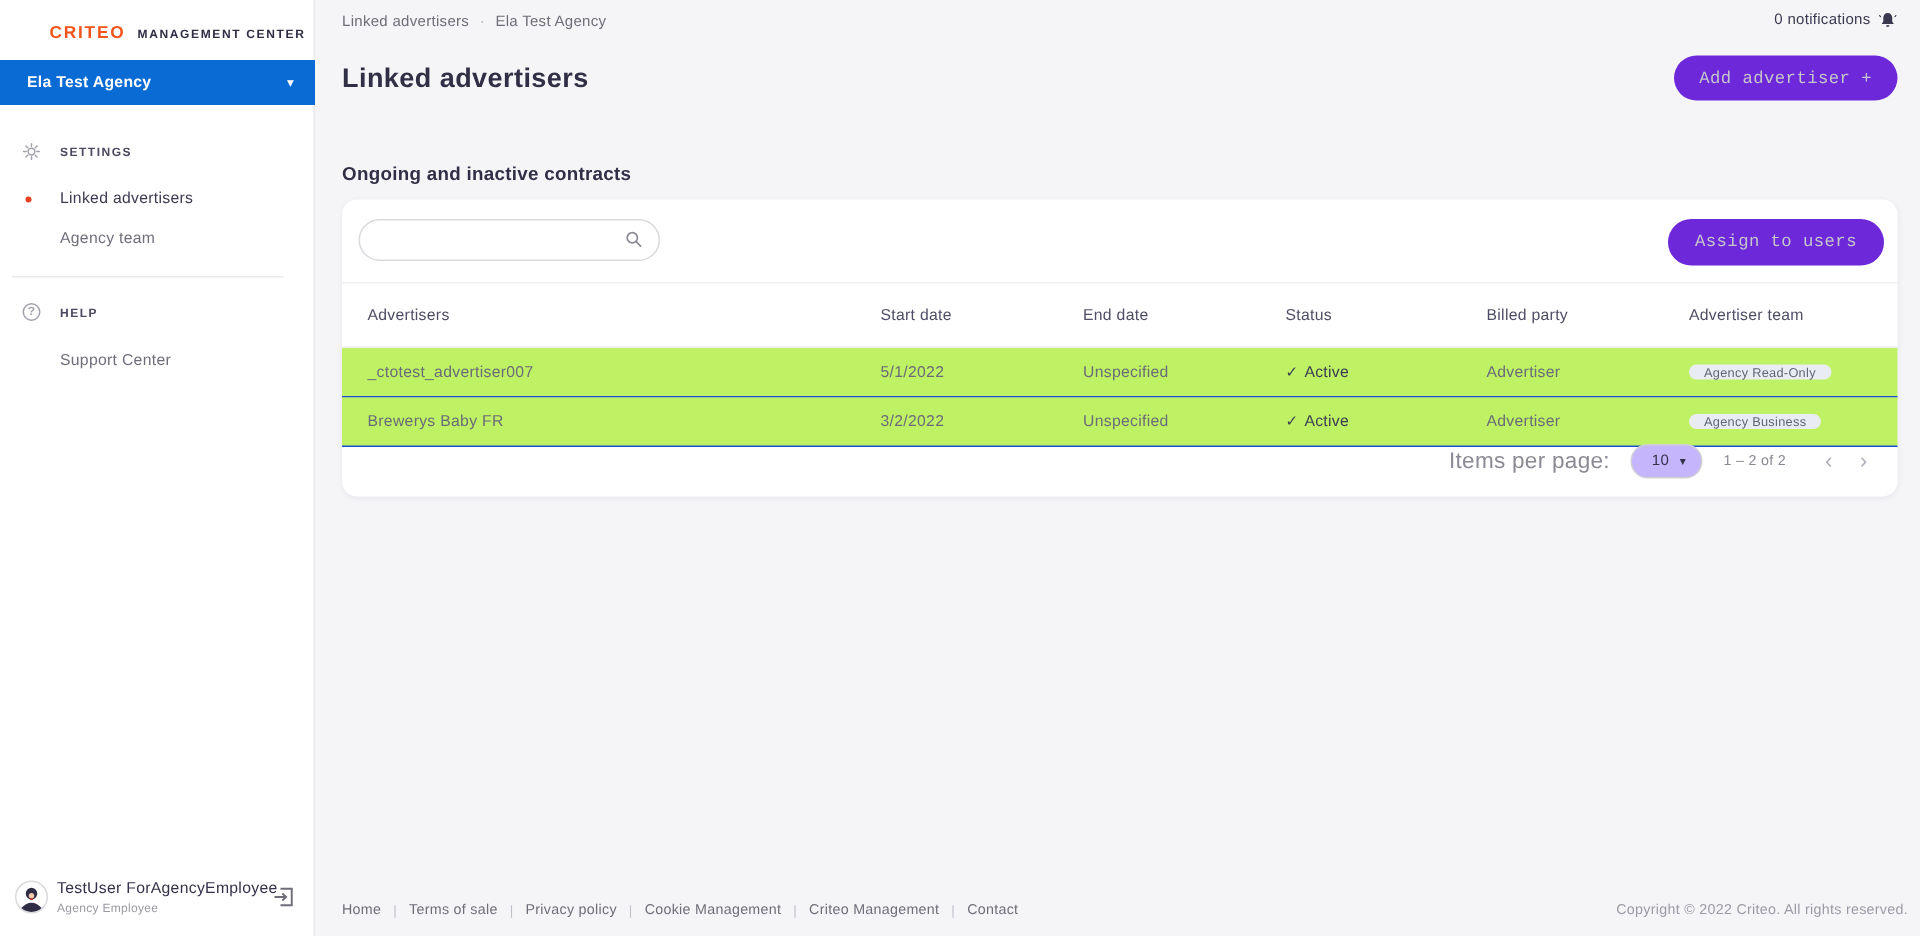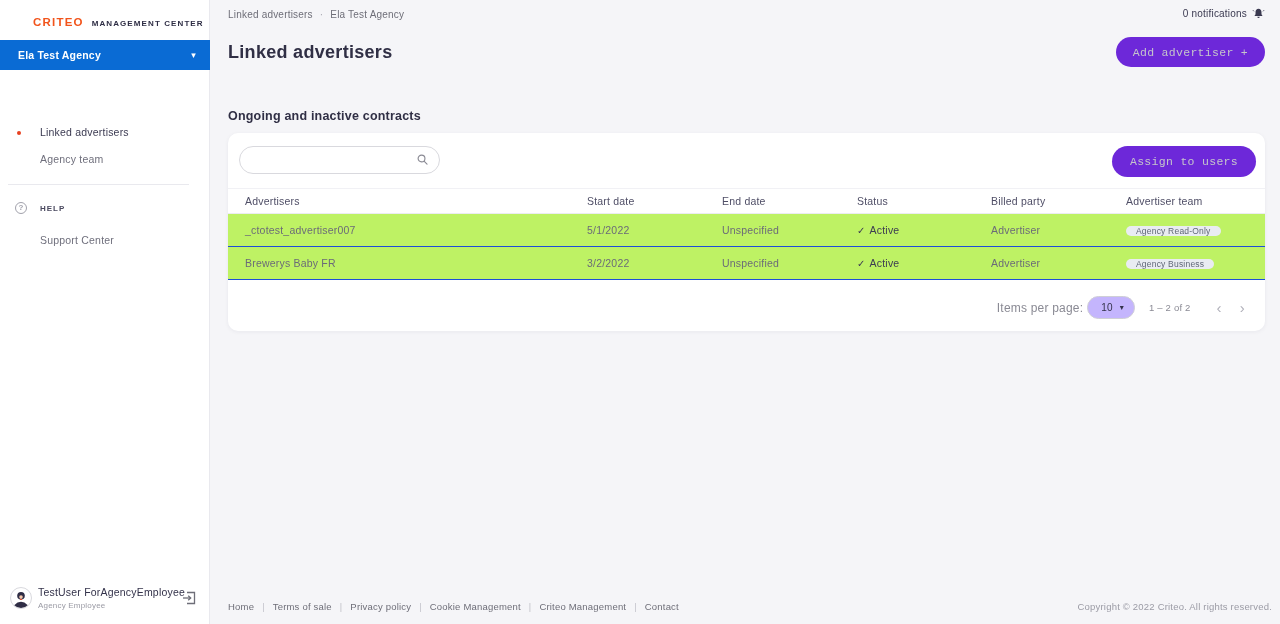--- a/index.html
+++ b/index.html
@@ -71,35 +71,35 @@
     outline:none; background:#fff;
   }
   .search-icon { position:absolute; right:11px; top:7px; width:13px; height:13px; pointer-events:none; }
   .assign-btn { position:absolute; top:13px; right:9px; height:31px; padding:0 18px; }
   .table { position:absolute; top:55px; left:0; right:0; }
   .row {
     display:grid;
     grid-template-columns:342px 135px 135px 134px 135px 1fr;
     padding-left:17px; align-items:center;
   }
-  .thead { height:26px; border-top:1px solid #f1f1f5; border-bottom:1px solid #ececf1; }
+  .thead { height:44px; border-top:1px solid #f1f1f5; border-bottom:1px solid #ececf1; }
   .thead .cell { font-size:10.5px; color:#4f4e66; }
   .trow { height:33px; border-bottom:1px solid #1d4ed8; background:#bef264; }
   .trow .cell { font-size:10.5px; color:#6b6b78; }
   .trow .cell.status { color:#3c3b52; }
   .check { margin-right:4px; font-size:10px; color:#3c3b52; }
   .chip {
     display:inline-block; background:#e9ecf2; color:#5f6676;
     font-size:8.5px; padding:0 10px; border-radius:10px; letter-spacing:.2px;
   }
   .pagination {
     position:absolute; left:0; right:0; bottom:0; height:47px;
     display:flex; align-items:center; justify-content:flex-end; padding-right:20px;
   }
-  .pg-label { font-size:12px; color:#8a8a94; margin-right:4px; }
+  .pg-label { font-size:15px; color:#8a8a94; margin-right:14px; }
   .pg-select {
     display:flex; align-items:center; gap:7px; border:1px solid #cfcfd6;
     border-radius:14px; padding:5px 10px 5px 13px; cursor:pointer; background:#c4b5fd;
   }
   .pg-select .pg-value { font-size:10px; color:#33324a; }
   .caret-dark { font-size:8px; color:#33324a; }
   .pg-range { font-size:9.5px; color:#8a8a94; margin:0 0 0 14px; }
   .pg-arrow { font-size:15px; color:#b0b0ba; cursor:pointer; line-height:1; }
   .pg-prev { margin-left:26px; }
   .pg-next { margin-left:18px; }
@@ -120,20 +120,36 @@
 
   <div class="logo-row">
     <span class="logo-main">CRITEO</span><span class="logo-suffix">MANAGEMENT CENTER</span>
   </div>
 
   <div class="agency-bar">
     <span class="agency-label">Ela Test Agency</span>
     <span class="caret-white">▾</span>
   </div>
 
+  <div class="nav-section-label" style="top:93px;">
+    <svg class="sec-icon" viewBox="0 0 24 24" fill="none" stroke="#a2a2ac" stroke-width="2">
+      <circle cx="12" cy="12" r="4.5"></circle>
+      <g stroke-linecap="round">
+        <line x1="12" y1="1.5" x2="12" y2="5"></line>
+          <line x1="12" y1="19" x2="12" y2="22.5"></line>
+        <line x1="1.5" y1="12" x2="5" y2="12"></line>
+          <line x1="19" y1="12" x2="22.5" y2="12"></line>
+        <line x1="4.6" y1="4.6" x2="7" y2="7"></line>
+          <line x1="17" y1="17" x2="19.4" y2="19.4"></line>
+        <line x1="19.4" y1="4.6" x2="17" y2="7"></line>
+          <line x1="7" y1="17" x2="4.6" y2="19.4"></line>
+      </g>
+    </svg>
+    <span class="sec-text">SETTINGS</span>
+  </div>
 
   <div class="nav-item active" style="top:124px;">
     <span class="active-dot"></span>
     <span class="item-text">Linked advertisers</span>
   </div>
   <div class="nav-item" style="top:151px;">
     <span class="item-text">Agency team</span>
   </div>
 
   <hr class="side-divider" style="top:184px;">

